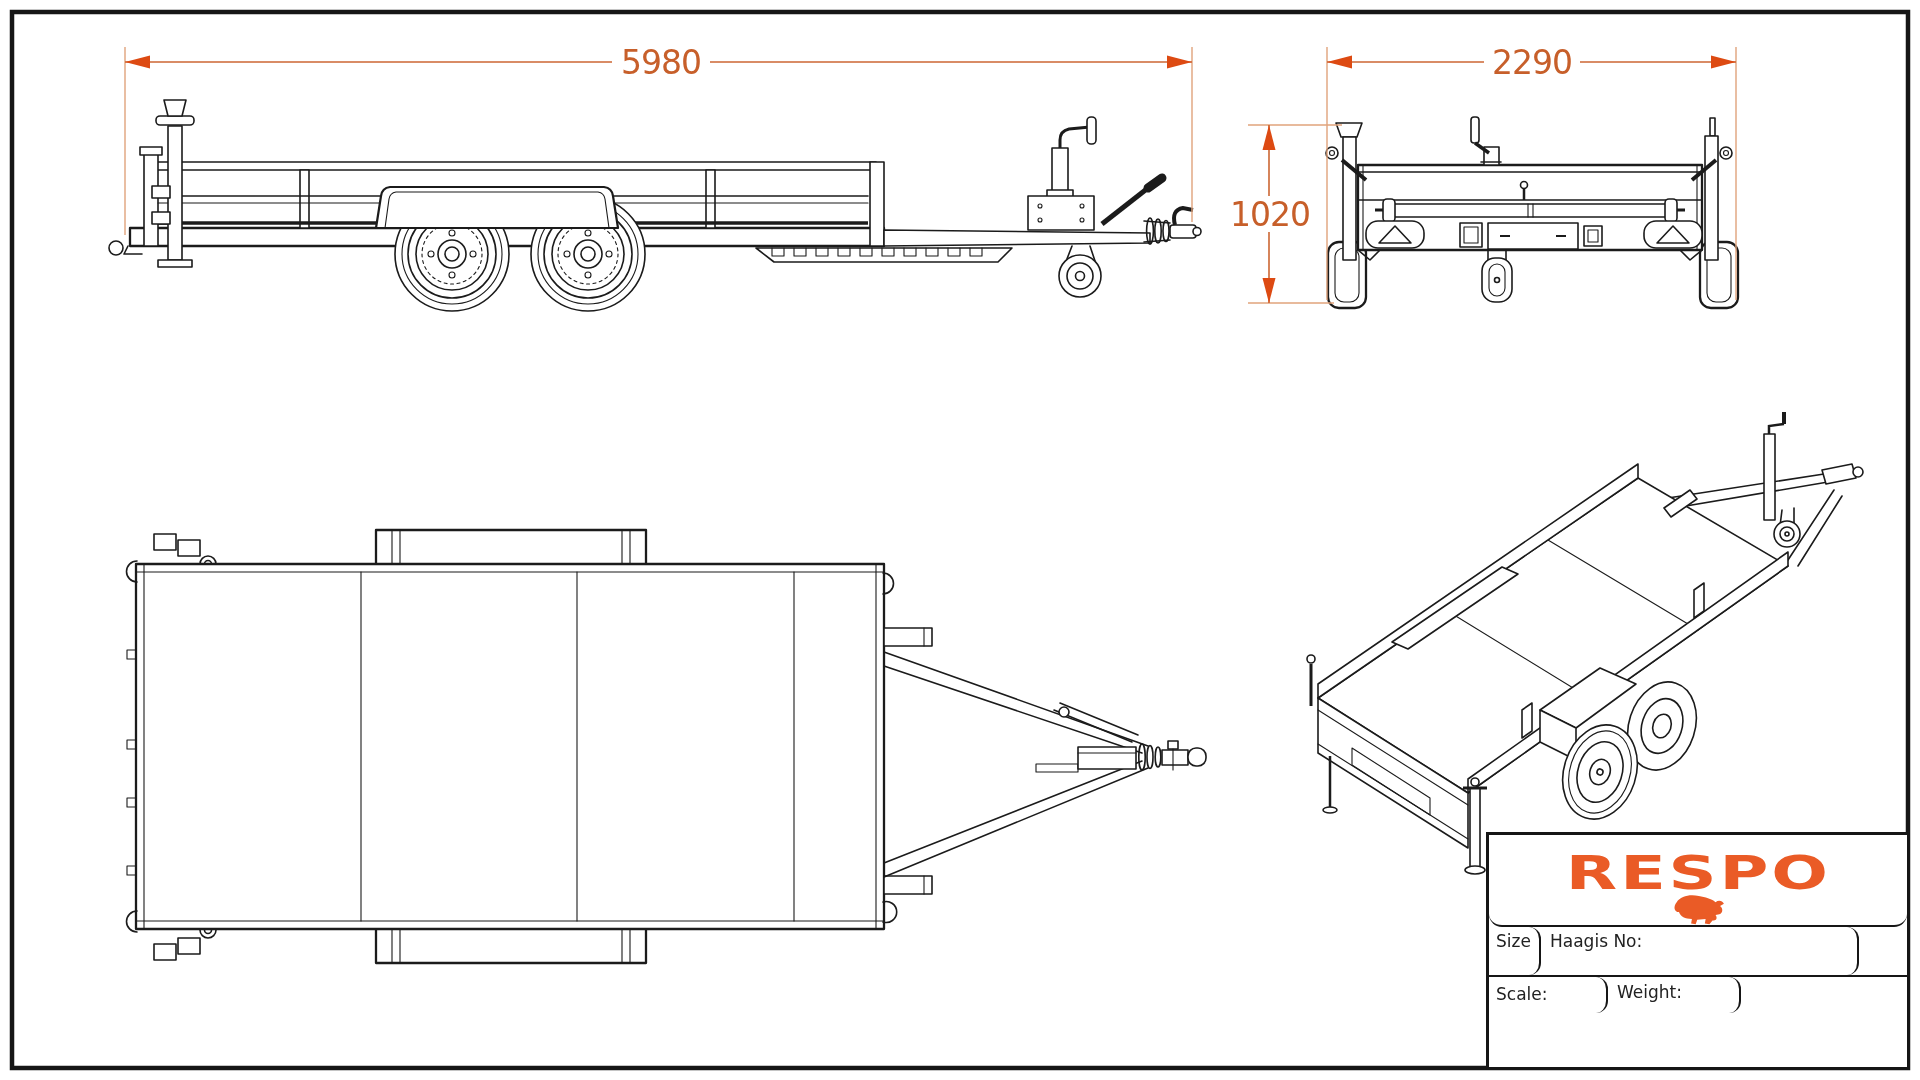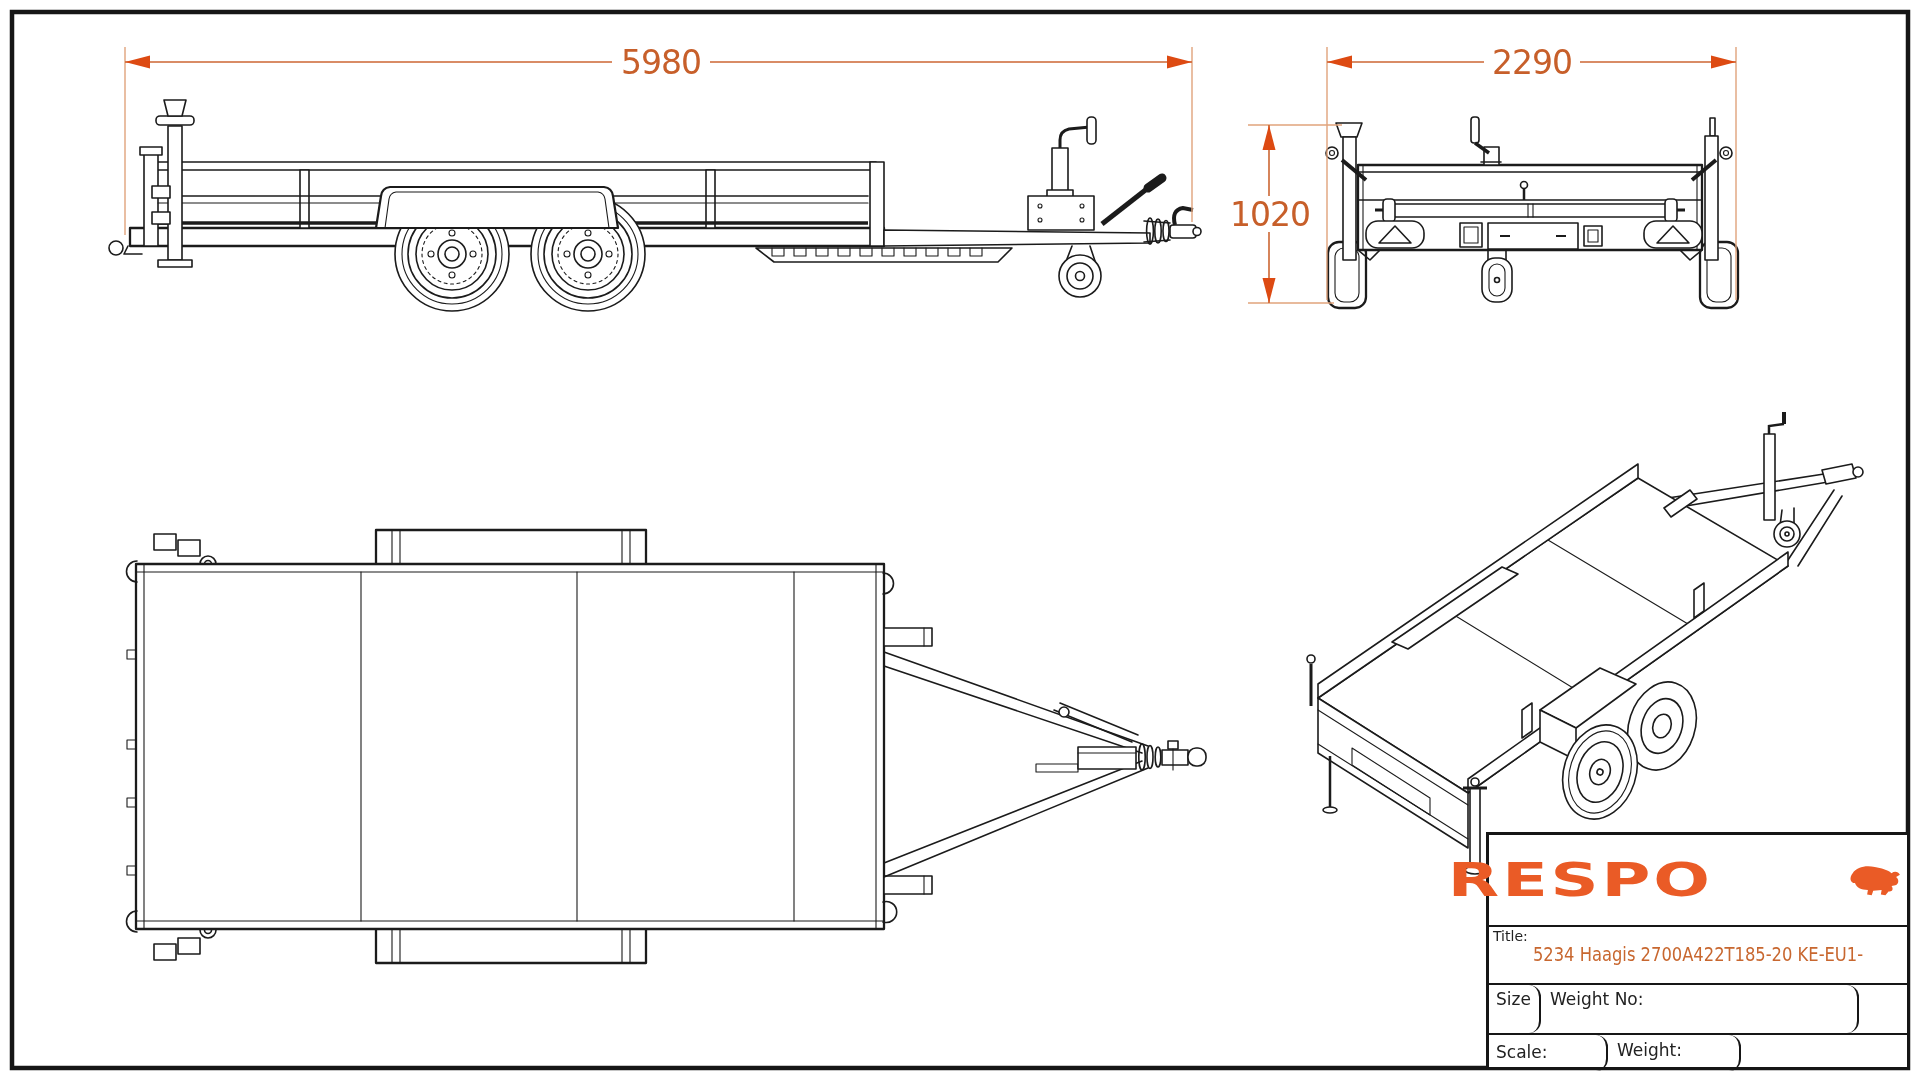--- a/index.html
+++ b/index.html
@@ -12,22 +12,22 @@
   .kf {stroke:#1b1b1b;fill:#ffffff;stroke-width:1.6;stroke-linejoin:round;}
   .kf2{stroke:#1b1b1b;fill:#ffffff;stroke-width:2.3;stroke-linejoin:round;}
   .dimline{stroke:#cc6633;fill:none;stroke-width:1.6;}
   .extline{stroke:#e0a37b;fill:none;stroke-width:1.4;}
   .arrow{fill:#dd4a12;stroke:none;}
   .dimtext{font-family:"DejaVu Sans",sans-serif;font-size:33px;fill:#c75f2a;letter-spacing:-1px;}
 
   
   .tb{position:absolute;left:1486px;top:832px;width:424px;height:238px;border:3px solid #161616;
       background:#fff;box-sizing:border-box;}
-  .tb-logo{height:90px;border-bottom:2px solid #161616;display:flex;
-      align-items:center;justify-content:space-between;}
+  .tb-logo{height:90px;border-bottom:2px solid #161616;display:flex;flex-direction:column;
+      align-items:center;justify-content:flex-end;border-radius:13px;}
   .respo-word{color:#ea5b26;font-weight:bold;font-size:46px;line-height:0.92;letter-spacing:2px;
       transform:scaleX(1.45);transform-origin:center;}
   .bull{width:66px;height:32px;fill:#ea5b26;margin-top:-1px;}
   .tb-title{position:relative;height:56px;border-bottom:2px solid #161616;}
   .tb-label{position:absolute;left:4px;top:1px;font-size:14px;color:#222;}
   .tb-title-value{position:absolute;left:0;right:0;top:16px;text-align:center;color:#c8672f;
       font-size:19px;white-space:nowrap;transform:scaleX(0.86);transform-origin:center;}
   .tb-size{height:50px;border-bottom:2px solid #161616;display:flex;box-sizing:border-box;}
   .tb-scale{display:flex;height:36px;box-sizing:border-box;}
   .cell{box-sizing:border-box;font-size:17px;color:#222;border-radius:12px;}
@@ -397,30 +397,26 @@
 
 <div class="tb">
   <div class="tb-logo">
     <div class="respo-word">RESPO</div>
     <svg class="bull" viewBox="0 0 72 42">
       <path d="M8 12 C13 4 26 1 37 4 C46 6 53 7 59 12 C63 9 68 10 70 14 L65 17
                C69 20 69 26 64 28 L59 29 C62 33 60 37 55 36 L51 41 L45 40 L46 34
                L35 35 L33 41 L27 40 L28 34 C19 34 13 31 11 25 C5 25 3 18 8 12 Z"></path>
     </svg>
   </div>
-  <div class="tb-title">
-    <span class="tb-label">Title:</span>
-    <span class="tb-title-value">5234 Haagis 2700A422T185-20 KE-EU1-</span>
-  </div>
   <div class="tb-size">
     <div class="cell size-cell">
       <span>Size</span>
     </div>
     <div class="cell drawno-cell">
-      <span>Weight No:</span>
+      <span>Haagis No:</span>
     </div>
     <div class="cell end-cell"></div>
   </div>
   <div class="tb-scale">
     <div class="cell scale-cell">
       <span>Scale:</span>
     </div>
     <div class="cell weight-cell">
       <span>Weight:</span>
     </div>

